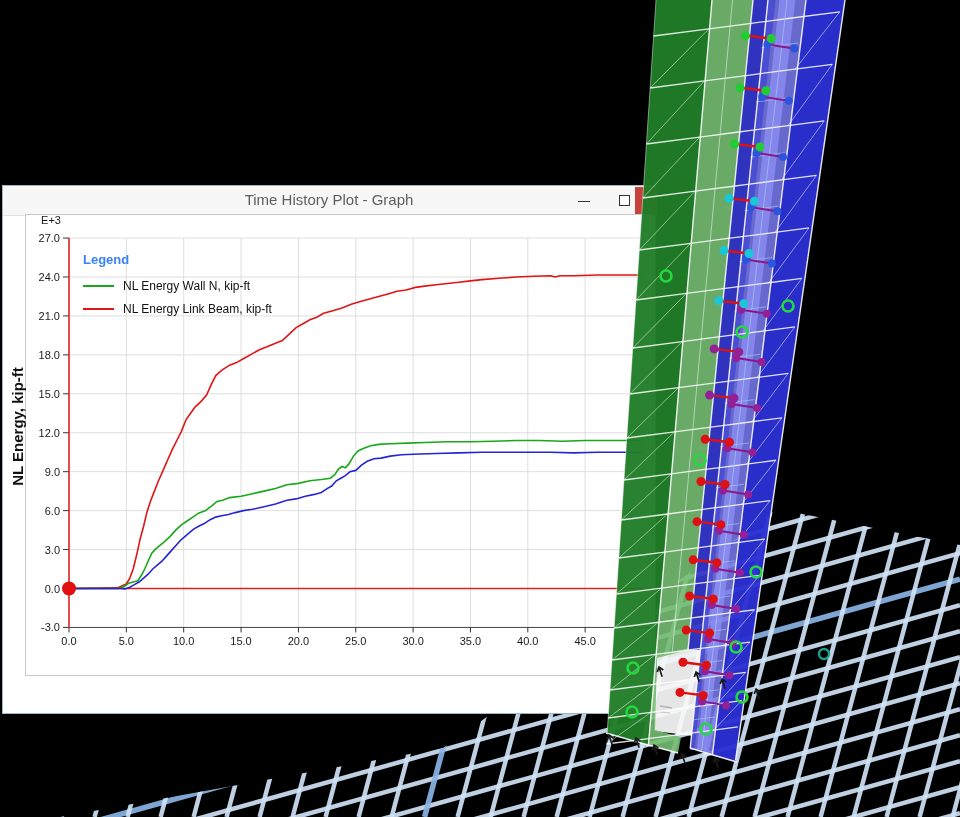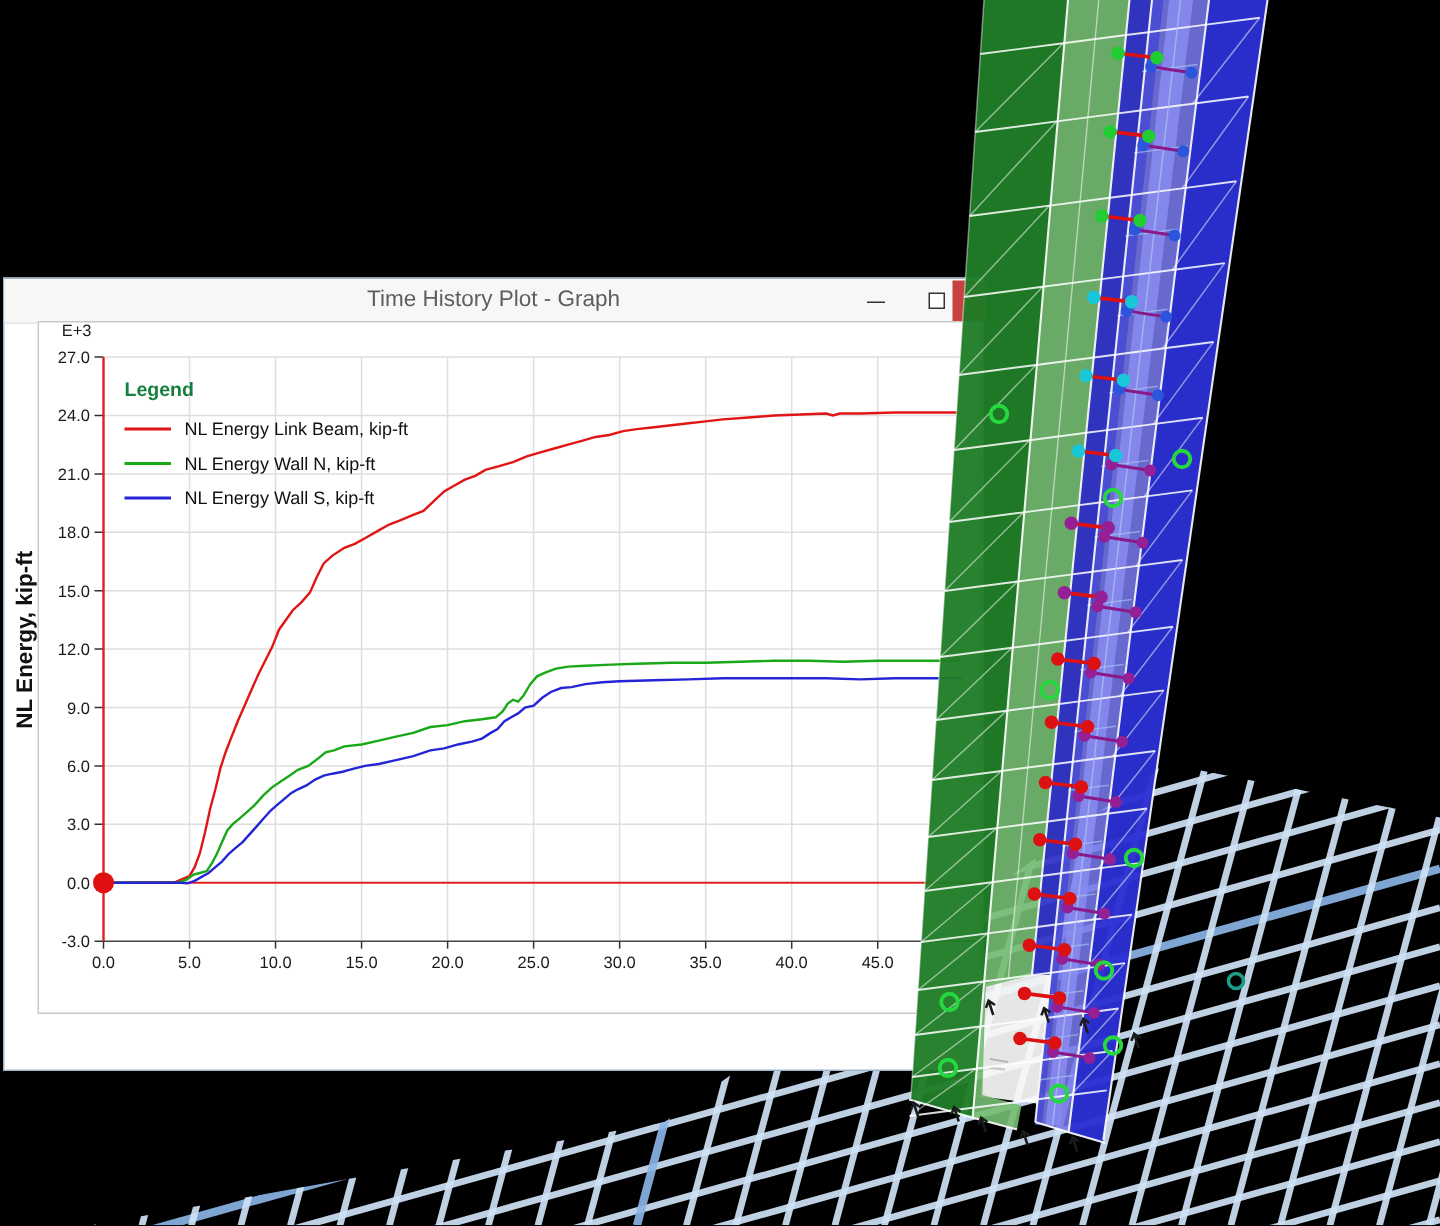--- a/index.html
+++ b/index.html
@@ -13,21 +13,21 @@
   #titletext{position:absolute;left:0;right:0;top:5px;text-align:center;font-size:15px;color:#5e5e5e;}
   .winbtn{position:absolute;top:0;height:29px;width:30px;cursor:pointer;}
   #btn-min{left:566px;} #btn-max{left:606px;}
   #btn-min .glyph{position:absolute;left:9px;top:15px;width:12px;height:0;border-top:1.6px solid #333;}
   #btn-max .glyph{position:absolute;left:10px;top:9px;width:9px;height:9px;border:1.4px solid #333;background:#fff;}
   #btn-close{left:632px;width:22px;height:28px;top:1px;background:#c5423f;}
   #chartpanel{position:absolute;left:22px;top:28px;width:628px;height:462px;background:#fff;
               border:1px solid #c9c9c9;box-sizing:border-box;}
   #chartsvg{position:absolute;left:0;top:0;}
   #legendbox{position:absolute;left:80px;top:66px;}
-  #legendtitle{font-size:13px;font-weight:bold;color:#15803d;margin-bottom:7px;}
+  #legendtitle{font-size:13px;font-weight:bold;color:#3b82f6;margin-bottom:7px;}
   .legrow{display:flex;align-items:center;height:23px;}
   .legswatch{width:31px;height:2px;margin-right:9px;}
   .leglabel{font-size:12px;color:#111;white-space:pre;}
   #ylab{position:absolute;left:-86px;top:232px;width:200px;text-align:center;font-size:15px;
         font-weight:bold;color:#111;transform:rotate(-90deg);white-space:pre;}
   #xlab{position:absolute;left:258px;top:460px;width:200px;text-align:center;font-size:15px;
         font-weight:bold;color:#111;white-space:pre;}
   #statusbar{position:absolute;left:0;top:493px;width:100%;height:26px;background:#ececec;
              border-top:1px solid #dadada;box-sizing:border-box;}
   #statustext{position:absolute;left:8px;top:5px;font-size:12px;color:#1a1a1a;white-space:pre;}
@@ -125,30 +125,26 @@
         <line x1="66" y1="402.5" x2="649" y2="402.5" stroke="#e02020" stroke-width="1.4"></line>
         <polyline points="66.0,402.5 114.2,401.9 118.8,399.9 123.3,398.0 126.8,392.1 130.2,383.0 133.7,368.8 137.1,353.2 140.6,340.2 144.0,325.9 147.4,315.5 150.9,306.4 155.5,294.8 160.1,284.4 164.6,274.0 169.2,263.6 173.8,254.5 178.4,245.4 183.0,233.8 187.6,227.3 192.2,220.8 197.9,215.6 203.6,209.1 208.2,198.7 212.8,189.6 218.6,184.4 226.6,179.2 233.5,176.6 240.3,172.8 249.5,167.6 256.4,163.7 263.3,161.1 272.5,157.2 279.3,154.6 286.2,148.1 293.1,141.6 300.0,137.7 306.9,133.8 313.8,131.2 320.6,127.3 329.8,124.7 339.0,122.1 348.2,118.2 357.3,115.6 366.5,113.0 375.7,110.4 384.9,107.9 394.0,105.3 403.2,104.0 412.4,101.4 421.6,100.1 433.0,98.8 444.5,97.5 456.0,96.2 467.5,94.9 478.9,93.6 496.1,92.3 513.3,91.0 530.5,90.3 547.7,89.7 552.3,91.0 556.9,89.7 570.7,89.7 593.6,89.0 616.6,89.0 638.1,89.0" fill="none" stroke="#e01515" stroke-width="1.6" clip-path="url(#plotclip)"></polyline>
         <polyline points="66.0,402.5 115.3,402.5 121.1,400.6 125.6,397.3 130.2,396.0 134.8,394.7 138.3,389.5 141.7,383.0 145.1,375.2 148.6,367.5 152.0,363.6 156.6,359.7 161.2,355.8 166.9,350.6 172.7,344.1 178.4,338.9 184.1,335.0 189.9,331.1 195.6,327.2 202.5,324.6 209.4,319.4 214.0,315.5 219.7,314.2 226.6,311.6 238.1,310.3 249.5,307.7 261.0,305.1 272.5,302.6 283.9,298.7 295.4,297.4 306.9,294.8 318.3,293.5 327.5,292.2 332.1,288.3 335.5,283.1 339.0,280.5 342.4,281.8 345.9,277.9 350.5,270.1 355.0,264.9 360.8,262.3 367.7,259.7 375.7,258.4 387.2,257.8 404.4,257.1 421.6,256.5 444.5,255.8 467.5,255.8 490.4,255.2 513.3,254.5 536.3,254.5 559.2,255.2 582.1,254.5 605.1,254.5 638.1,254.5" fill="none" stroke="#18a818" stroke-width="1.6" clip-path="url(#plotclip)"></polyline>
         <polyline points="66.0,402.5 117.6,402.5 122.2,402.9 126.8,401.2 131.4,398.6 136.0,396.0 140.6,392.1 145.1,388.2 149.7,383.0 154.3,379.1 158.9,375.2 163.5,370.1 168.1,364.9 172.7,359.7 177.3,354.5 181.8,350.6 186.4,346.7 191.0,342.8 195.6,340.2 201.3,337.6 207.1,333.7 212.8,331.1 218.6,329.8 225.4,328.5 232.3,326.6 240.3,324.6 249.5,323.3 261.0,320.7 272.5,318.1 283.9,314.2 293.1,312.9 302.3,310.3 311.5,308.4 318.3,306.4 324.1,302.6 328.7,300.0 333.3,294.8 337.8,292.2 342.4,289.6 347.0,285.7 352.8,284.4 358.5,279.2 364.2,275.3 371.1,272.7 378.0,272.1 387.2,270.1 398.6,268.8 410.1,268.2 433.0,267.5 456.0,266.9 478.9,266.2 501.9,266.2 524.8,266.2 547.7,266.2 570.7,266.9 593.6,266.2 616.6,266.2 638.1,266.2" fill="none" stroke="#2525d5" stroke-width="1.6" clip-path="url(#plotclip)"></polyline>
         <circle cx="66" cy="402.5" r="7" fill="#e01010"></circle>
       </svg>
 
     <div id="legendbox">
       <div id="legendtitle">Legend</div>
       <div class="legrow">
-        <div class="legswatch" id="sw0" style="background: rgb(224, 21, 21);"></div>
-        <div class="leglabel">NL Energy Link Beam, kip-ft</div>
-      </div>
-      <div class="legrow">
         <div class="legswatch" id="sw1" style="background: rgb(24, 168, 24);"></div>
         <div class="leglabel">NL Energy Wall N, kip-ft</div>
       </div>
       <div class="legrow">
-        <div class="legswatch" id="sw2" style="background: rgb(37, 37, 213);"></div>
-        <div class="leglabel">NL Energy Wall S, kip-ft</div>
+        <div class="legswatch" id="sw0" style="background: rgb(224, 21, 21);"></div>
+        <div class="leglabel">NL Energy Link Beam, kip-ft</div>
       </div>
     </div>
 
     <div id="ylab">NL Energy, kip-ft</div>
 
   </div>
 
   <svg id="scene" width="960" height="817" style="pointer-events: none;">
       <defs>
         <clipPath id="gclip">

